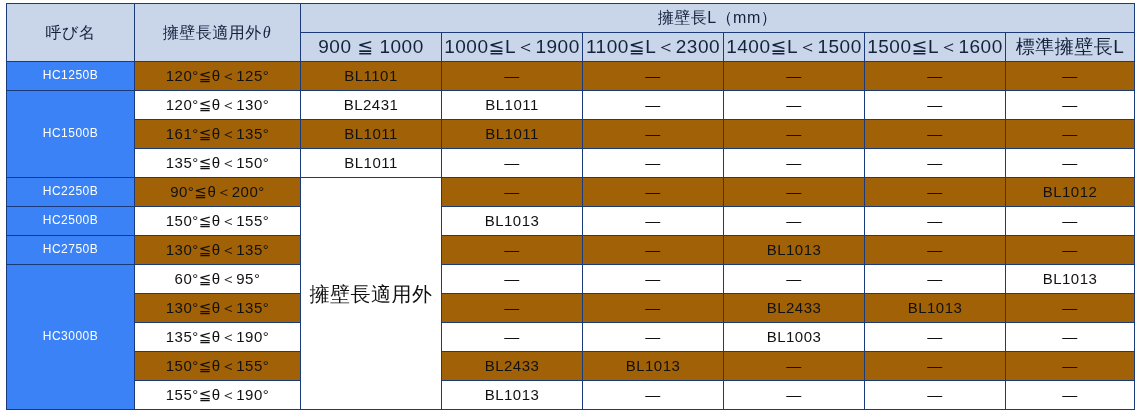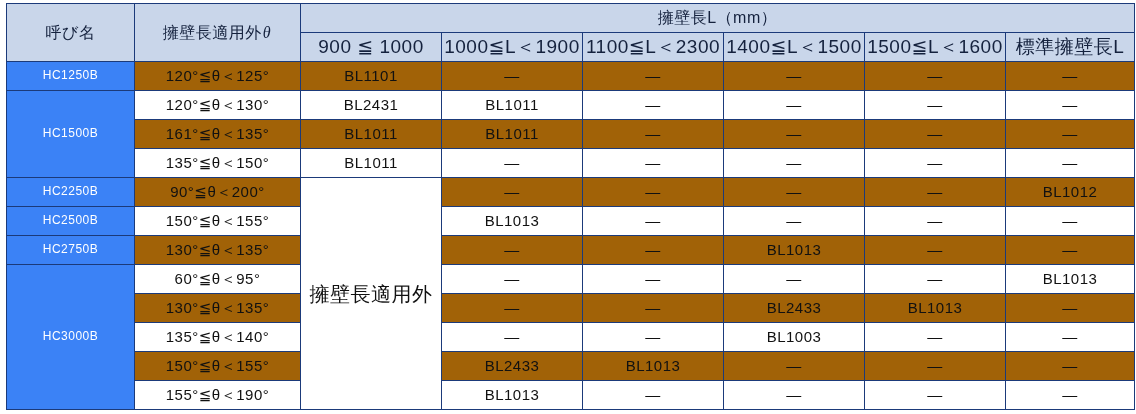--- a/index.html
+++ b/index.html
@@ -198,21 +198,21 @@
       </tr>
       <tr class="row-shaded">
         <td class="angle-cell">130°≦θ＜135°</td>
         <td class="body-cell">—</td>
         <td class="body-cell">—</td>
         <td class="body-cell">BL2433</td>
         <td class="body-cell">BL1013</td>
         <td class="body-cell">—</td>
       </tr>
       <tr class="row-plain">
-        <td class="angle-cell">135°≦θ＜140°</td>
+        <td class="angle-cell">135°≦θ＜190°</td>
         <td class="body-cell">—</td>
         <td class="body-cell">—</td>
         <td class="body-cell">BL1003</td>
         <td class="body-cell">—</td>
         <td class="body-cell">—</td>
       </tr>
       <tr class="row-shaded">
         <td class="angle-cell">150°≦θ＜155°</td>
         <td class="body-cell">BL2433</td>
         <td class="body-cell">BL1013</td>

